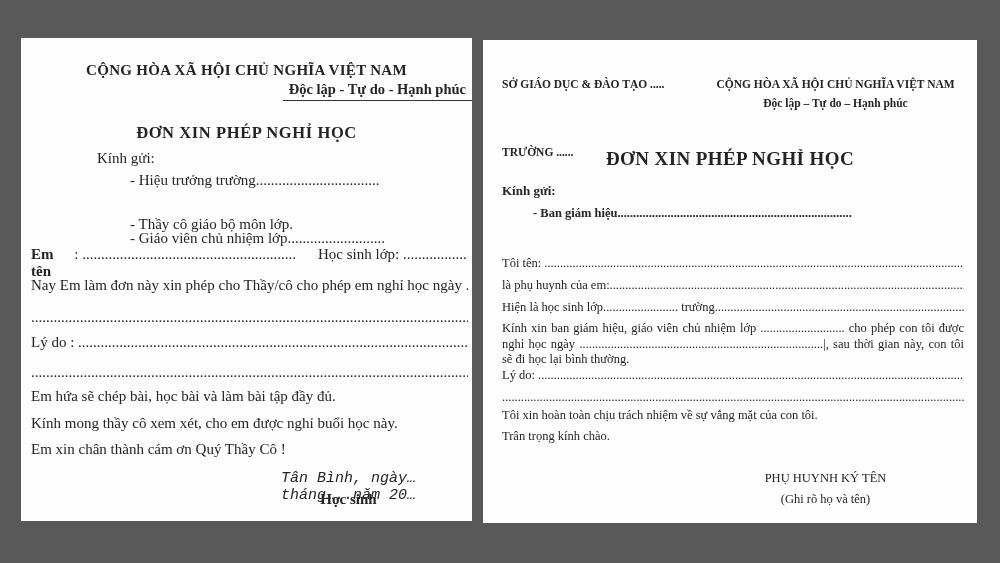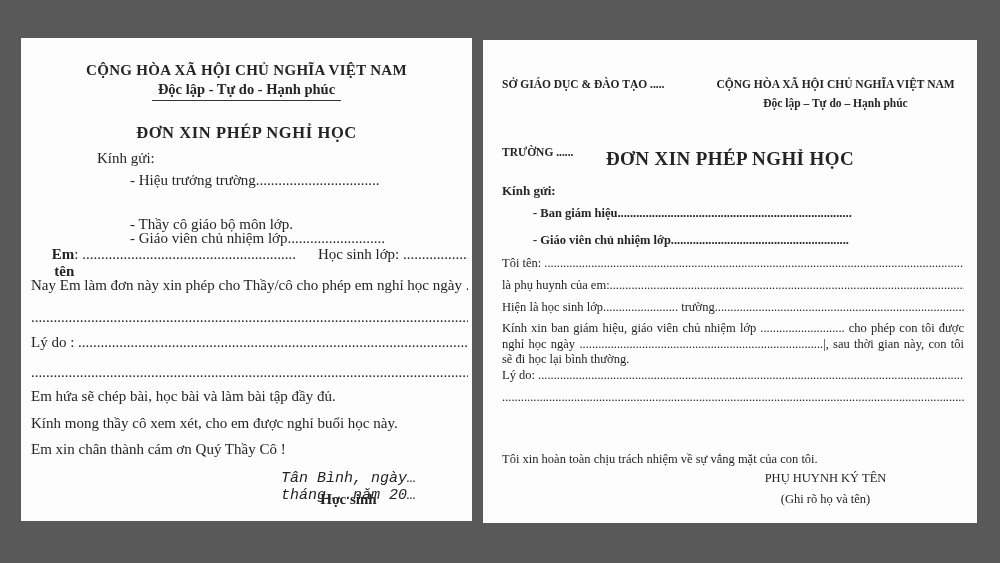--- a/index.html
+++ b/index.html
@@ -17,28 +17,28 @@
   }
   #left-page  { left: 21px;  top: 38px; width: 451px; height: 483px; font-size: 15px; }
   #right-page { left: 483px; top: 40px; width: 494px; height: 483px; font-size: 12.5px; }
   .abs { position: absolute; }
   .bold { font-weight: bold; }
   .center { text-align: center; }
   .fill { white-space: nowrap; overflow: hidden; }
 
   
   .l-nat   { left: 0; right: 0; top: 24px; font-size: 15px; letter-spacing: .3px; }
-  .l-motto-wrap { left: 0; right: 0; top: 43px; }
+  .l-motto-wrap { left: 0; right: 0; top: 43px; text-align: right; }
   .l-motto { display: inline-block; font-size: 14.5px; border-bottom: 1.5px solid #333; padding: 0 6px 2px 6px; }
   .l-title { left: 0; right: 0; top: 85px; font-size: 16.5px; letter-spacing: .6px; }
   .l-kg    { left: 76px; top: 112px; }
   .l-r1    { left: 109px; right: 40px; top: 134px; }
   .l-r2    { left: 109px; right: 40px; top: 156px; margin-top: 36px; }
   .l-r3    { left: 109px; right: 40px; top: 178px; }
-  .l-name  { left: 10px; right: 4px; top: 208px; display: flex; align-items: baseline; overflow: hidden; text-align: right; }
+  .l-name  { left: 10px; right: 4px; top: 208px; display: flex; align-items: baseline; overflow: hidden; }
   .l-name .mid { flex: 0 0 auto; overflow: hidden; white-space: nowrap; }
   .l-name .right { flex: 1 1 auto; margin-left: 22px; white-space: nowrap; overflow: hidden; }
   .l-req   { left: 10px; right: 4px; top: 239px; }
   .l-dot1  { left: 10px; right: 4px; top: 271px; }
   .l-ly    { left: 10px; right: 4px; top: 296px; }
   .l-dot2  { left: 10px; right: 4px; top: 326px; }
   .l-p1    { left: 10px; right: 4px; top: 350px; }
   .l-p2    { left: 10px; right: 4px; top: 377px; }
   .l-p3    { left: 10px; right: 4px; top: 403px; }
   .l-date  { left: 210px; width: 235px; top: 432px; font-style: italic; font-family: Liberation Mono, monospace; }
@@ -52,21 +52,21 @@
   .r-title { left: 0; right: 0; top: 108px; font-size: 19px; letter-spacing: .4px; }
   .r-kg    { left: 19px; top: 143px; font-size: 13px; }
   .r-rec1  { left: 50px; right: 100px; top: 166px; font-size: 12.5px; }
   .r-rec2  { left: 50px; right: 100px; top: 193px; font-size: 12.5px; }
   .r-name  { left: 19px; right: 13px; top: 216px; }
   .r-guard { left: 19px; right: 13px; top: 238px; }
   .r-stud  { left: 19px; right: 13px; top: 260px; }
   .r-para  { left: 19px; right: 13px; top: 281px; line-height: 15.5px; text-align: justify; }
   .r-ly    { left: 19px; right: 13px; top: 328px; }
   .r-dot   { left: 19px; right: 13px; top: 350px; }
-  .r-resp  { left: 19px; right: 1px; top: 368px; margin-top: 44px; }
+  .r-resp  { left: 19px; right: 1px; top: 368px; }
   .r-close { left: 19px; right: 13px; top: 389px; }
   .r-date  { left: 200px; width: 285px; top: 410px; }
   .r-sign  { left: 200px; width: 285px; top: 431px; }
   .r-note  { left: 200px; width: 285px; top: 452px; }
 </style>
 </head>
 <body style="background: rgb(89, 89, 89);">
 
 <div class="page" id="left-page">
   <div class="abs l-nat center bold">CỘNG HÒA XÃ HỘI CHỦ NGHĨA VIỆT NAM</div>
@@ -99,23 +99,23 @@
 <div class="page" id="right-page">
   <div class="abs r-dept1 bold">SỞ GIÁO DỤC &amp; ĐÀO TẠO .....</div>
   <div class="abs r-dept2 bold">TRƯỜNG ......</div>
   <div class="abs r-natblk center">
     <div class="bold">CỘNG HÒA XÃ HỘI CHỦ NGHĨA VIỆT NAM</div>
     <div class="r-motto bold">Độc lập – Tự do – Hạnh phúc</div>
   </div>
   <div class="abs r-title center bold">ĐƠN XIN PHÉP NGHỈ HỌC</div>
   <div class="abs r-kg bold">Kính gửi:</div>
   <div class="abs r-rec1 fill bold">- Ban giám hiệu...........................................................................</div>
-  <div class="abs r-rec2 fill bold">- Giáo viên chủ nhiệm lớp.........................................................</div>
   <div class="abs r-name fill">Tôi tên: ..........................................................................................................................................</div>
   <div class="abs r-guard fill">là phụ huynh của em:.....................................................................................................................</div>
   <div class="abs r-stud fill">Hiện là học sinh lớp........................ trường...........................................................................................</div>
   <div class="abs r-para">Kính xin ban giám hiệu, giáo viên chủ nhiệm lớp ........................... cho phép con tôi được nghỉ học ngày ..............................................................................|, sau thời gian này, con tôi sẽ đi học lại bình thường.</div>
   <div class="abs r-ly fill">Lý do: ...........................................................................................................................................</div>
   <div class="abs r-dot fill">....................................................................................................................................................</div>
   <div class="abs r-resp">Tôi xin hoàn toàn chịu trách nhiệm về sự vắng mặt của con tôi.</div>
+  <div class="abs r-close">Trân trọng kính chào.</div>
   <div class="abs r-sign center">PHỤ HUYNH KÝ TÊN</div>
   <div class="abs r-note center">(Ghi rõ họ và tên)</div>
 </div>
 
 </body></html>

